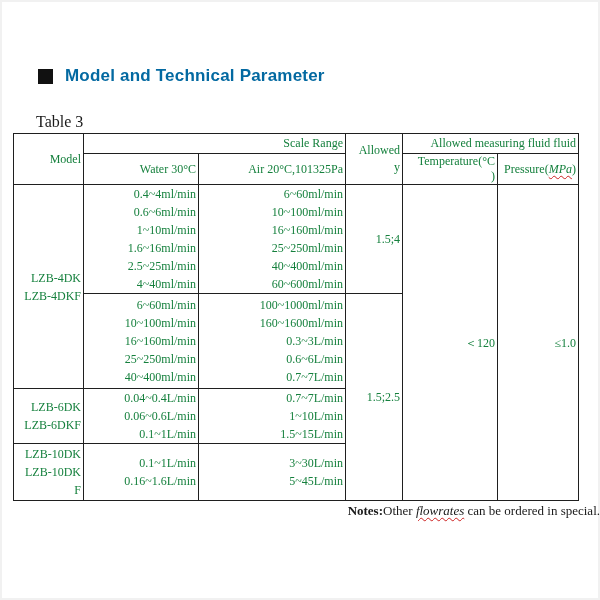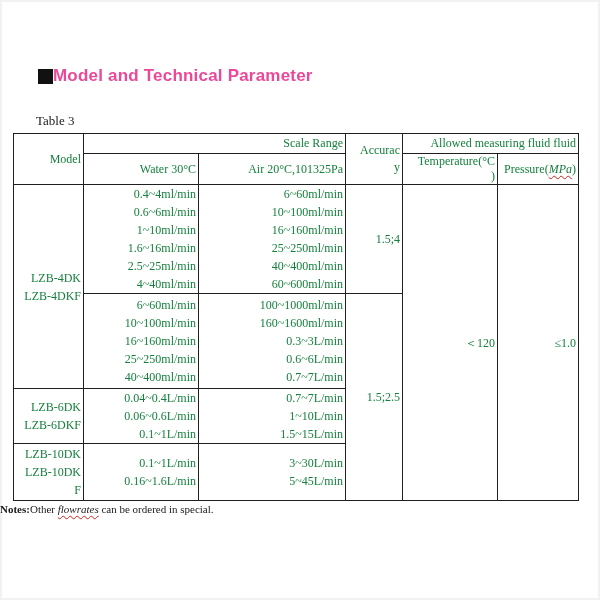--- a/index.html
+++ b/index.html
@@ -11,31 +11,31 @@
     position:relative;
     overflow:hidden;
   }
   .page{
     position:absolute;inset:0;
     background:#ffffff;
     box-shadow:inset 0 0 0 2px #f1f1f1;
   }
   .heading{
     position:absolute;left:38px;top:66px;
-    display:flex;align-items:center;
+    display:flex;align-items:center;gap:12px;
     font-family:"Liberation Sans", sans-serif;
-    font-weight:bold;font-size:17px;color:#ec4899;
+    font-weight:bold;font-size:17px;color:#0369a1;
     letter-spacing:0.2px;
   }
   .heading .square{
     width:15px;height:15px;background:#111;display:inline-block;flex:0 0 auto;
   }
   .table-caption{
     position:absolute;left:36px;top:113px;
-    font-size:13px;color:#1a1a1a;
+    font-size:16px;color:#1a1a1a;
   }
   table.spec{
     position:absolute;left:13px;top:133px;
     width:565px;
     border-collapse:collapse;table-layout:fixed;
   }
   table.spec th, table.spec td{
     border:1px solid #1f1f1f;
     font-family:"Liberation Serif", serif;
     font-weight:normal;
@@ -54,21 +54,21 @@
   tr.block-3 td{height:54px;}
   tr.block-4 td{height:56px;}
   .misspell{
     text-decoration:underline wavy #c22;
     text-decoration-thickness:1px;
     text-underline-offset:2px;
     font-style:italic;
   }
   .note{
     position:absolute;left:0;top:503px;width:100%;
-    text-align:left;font-size:11px;color:#1a1a1a;
+    text-align:right;font-size:13px;color:#1a1a1a;
   }
   .note .bold{font-weight:bold;}
 </style>
 </head>
 <body>
 
 <div class="page">
 
   <div class="heading">
     <span class="square"></span>
@@ -83,21 +83,21 @@
         <col style="width:115px">
         <col style="width:147px">
       <col style="width:57px">
         <col style="width:95px">
         <col style="width:81px">
     </colgroup>
     <thead>
       <tr class="hrow1">
         <th rowspan="2">Model</th>
         <th colspan="2">Scale Range</th>
-        <th rowspan="2">Accurac
+        <th rowspan="2">Allowed
 y</th>
         <th colspan="2">Allowed measuring fluid fluid</th>
       </tr>
       <tr class="hrow2">
         <th>Water 30°C</th>
         <th>Air 20°C,101325Pa</th>
         <th>Temperature(°C
 )</th>
         <th><span>Pressure(</span><span class="misspell">MPa</span><span>)</span></th>
       </tr>

